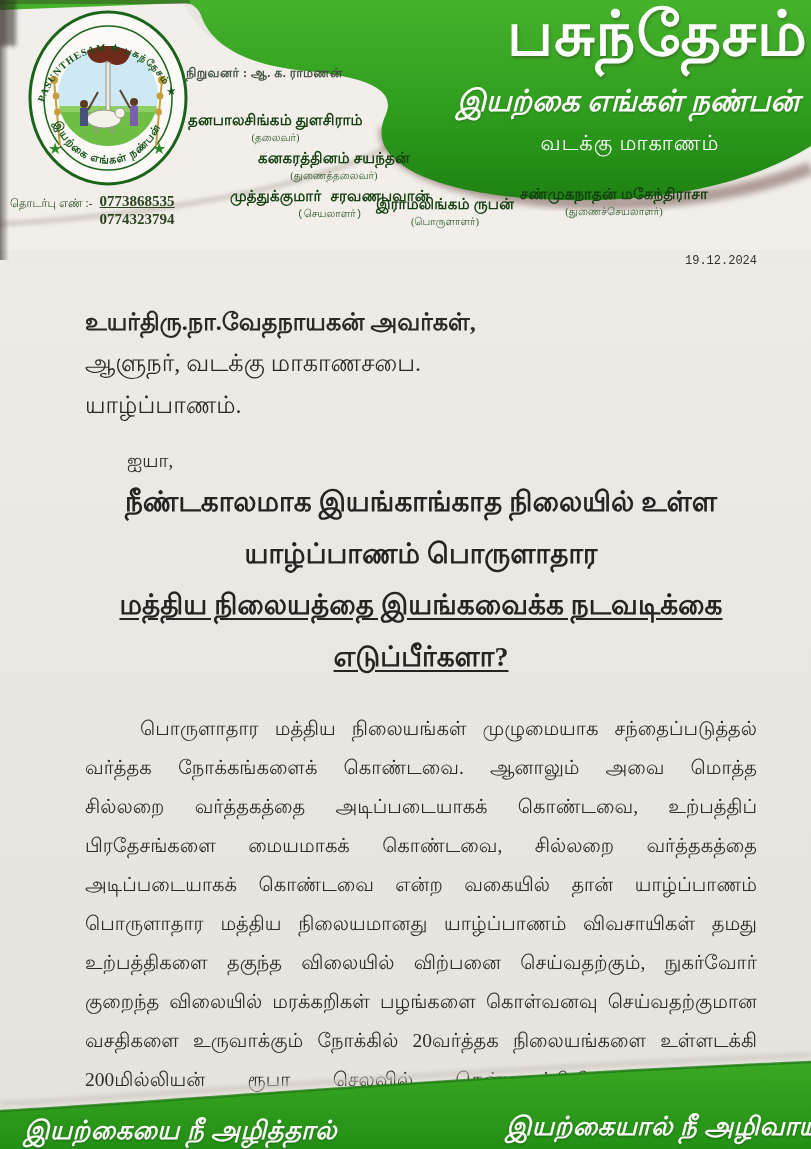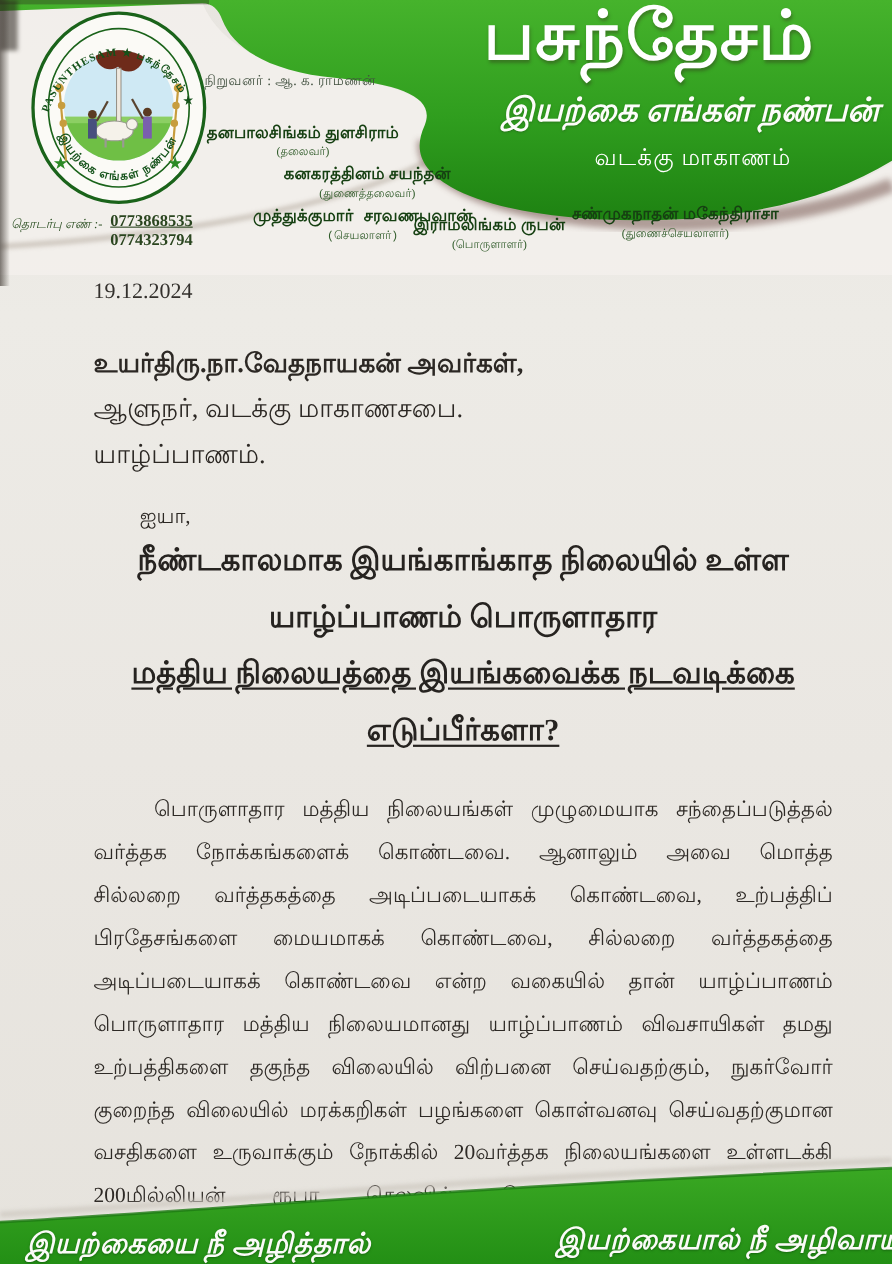--- a/index.html
+++ b/index.html
@@ -9,58 +9,58 @@
     overflow:hidden;
     background:linear-gradient(180deg,#e8e5e0 0%,#edebe6 25%,#eae7e2 60%,#e6e3dd 100%);
     font-family:"Liberation Serif","DejaVu Serif",serif;
     color:#2c2824;
   }
   svg{display:block;}
   
   .header-svg{position:absolute;left:0;top:0;}
   .org-title{
     position:absolute;left:372px;top:2px;width:436px;
-    text-align:center;font-size:62px;font-weight:bold;color:#ffffff;
+    text-align:right;font-size:62px;font-weight:bold;color:#ffffff;
     letter-spacing:1px;line-height:1.05;
     text-shadow:1px 2px 3px rgba(50,30,25,.35);
   }
   .org-tagline{
     position:absolute;left:450px;top:84px;width:356px;
     text-align:center;font-size:30px;font-style:italic;font-weight:bold;color:#fdfdfa;
     text-shadow:0 1px 2px rgba(30,60,25,.4);
   }
   .org-region{
     position:absolute;left:518px;top:131px;width:224px;
     text-align:center;font-size:21px;color:#ffffff;letter-spacing:1px;
   }
   .founder-line{
     position:absolute;left:186px;top:66px;
-    font-size:12.5px;color:#41503f;letter-spacing:.4px;
+    font-size:12.5px;color:#41503f;letter-spacing:.4px;font-weight:bold;
   }
   .official{position:absolute;text-align:center;}
   .official .official-name{font-size:15px;font-weight:bold;color:#164012;letter-spacing:.2px;}
   .official .official-role{font-size:10.5px;color:#2e5a28;margin-top:1px;}
   .off-0{left:188px;top:112px;}
   .off-1{left:258px;top:150px;}
   .off-2{left:230px;top:188px;font-family:Liberation Mono, monospace;}
   .off-3{left:376px;top:196px;}
   .off-4{left:520px;top:186px;}
   .contact-block{position:absolute;left:10px;top:192px;display:flex;gap:7px;}
-  .contact-label{font-size:11.5px;color:#2b4f22;padding-top:5px;font-style:italic;}
+  .contact-label{font-size:11.5px;color:#2b4f22;padding-top:5px;}
   .phone{font-size:15px;font-weight:bold;color:#2a451f;line-height:1.2;}
   .phone-1{text-decoration:underline;}
   
   .scan-edge-left{position:absolute;left:0;top:0;width:9px;height:260px;
     background:linear-gradient(90deg,rgba(45,38,32,.6),rgba(45,38,32,0));}
   .scan-corner{position:absolute;left:0;top:0;width:16px;height:46px;
     background:rgba(40,34,28,.55);filter:blur(2px);}
   .scan-top{position:absolute;left:0;top:0;width:190px;height:4px;background:rgba(45,38,32,.35);}
   
   .letter{position:absolute;left:85px;top:240px;width:672px;}
-  .letter-date{font-size:20px;margin-top:14px;color:#33302c;}
+  .letter-date{text-align:right;font-size:12px;margin-top:14px;color:#33302c;font-family:Liberation Mono, monospace;}
   .recipient{margin-top:34px;font-size:24px;line-height:1.72;}
   .recipient-name{font-weight:bold;}
   .salutation{margin-top:24px;margin-left:42px;font-size:19px;}
   .subject{margin-top:2px;text-align:center;font-weight:bold;font-size:28px;line-height:1.85;color:#262320;}
   .subject .u{text-decoration:underline;text-underline-offset:4px;}
   .para{
     margin-top:26px;font-size:19.5px;line-height:2.0;
     text-align:justify;text-indent:55px;word-spacing:5px;color:#2e2a26;
   }
   

